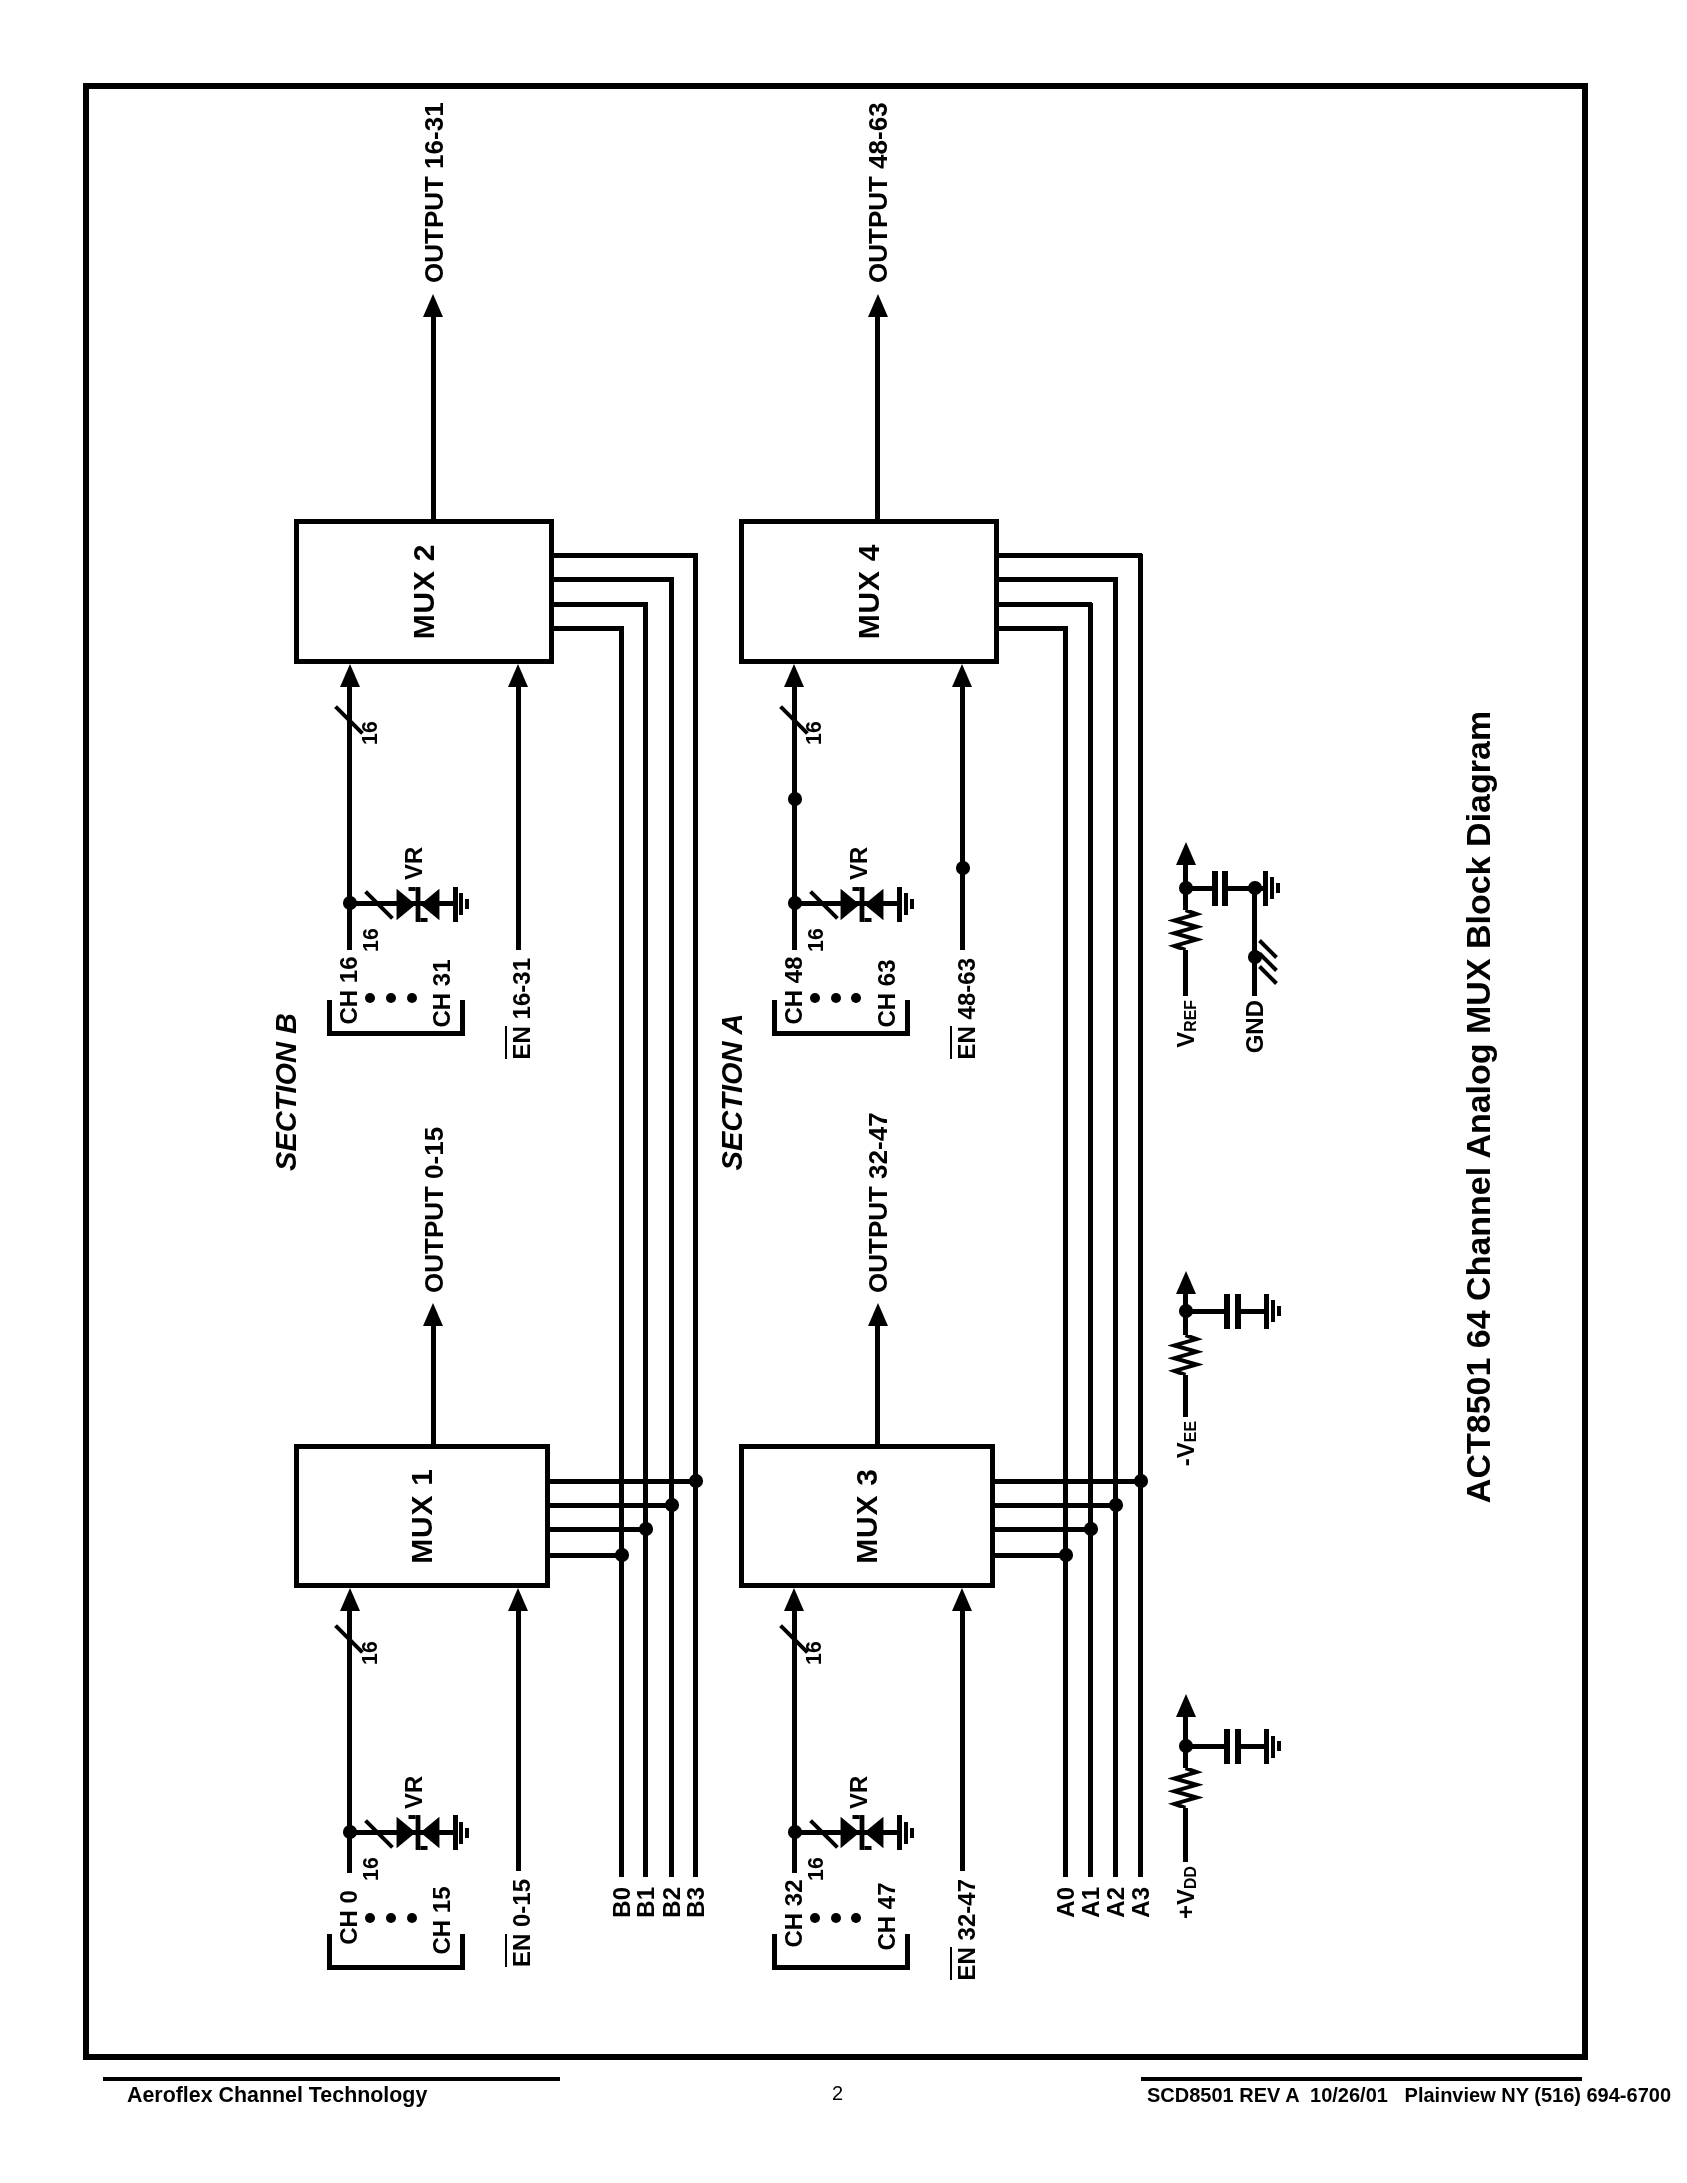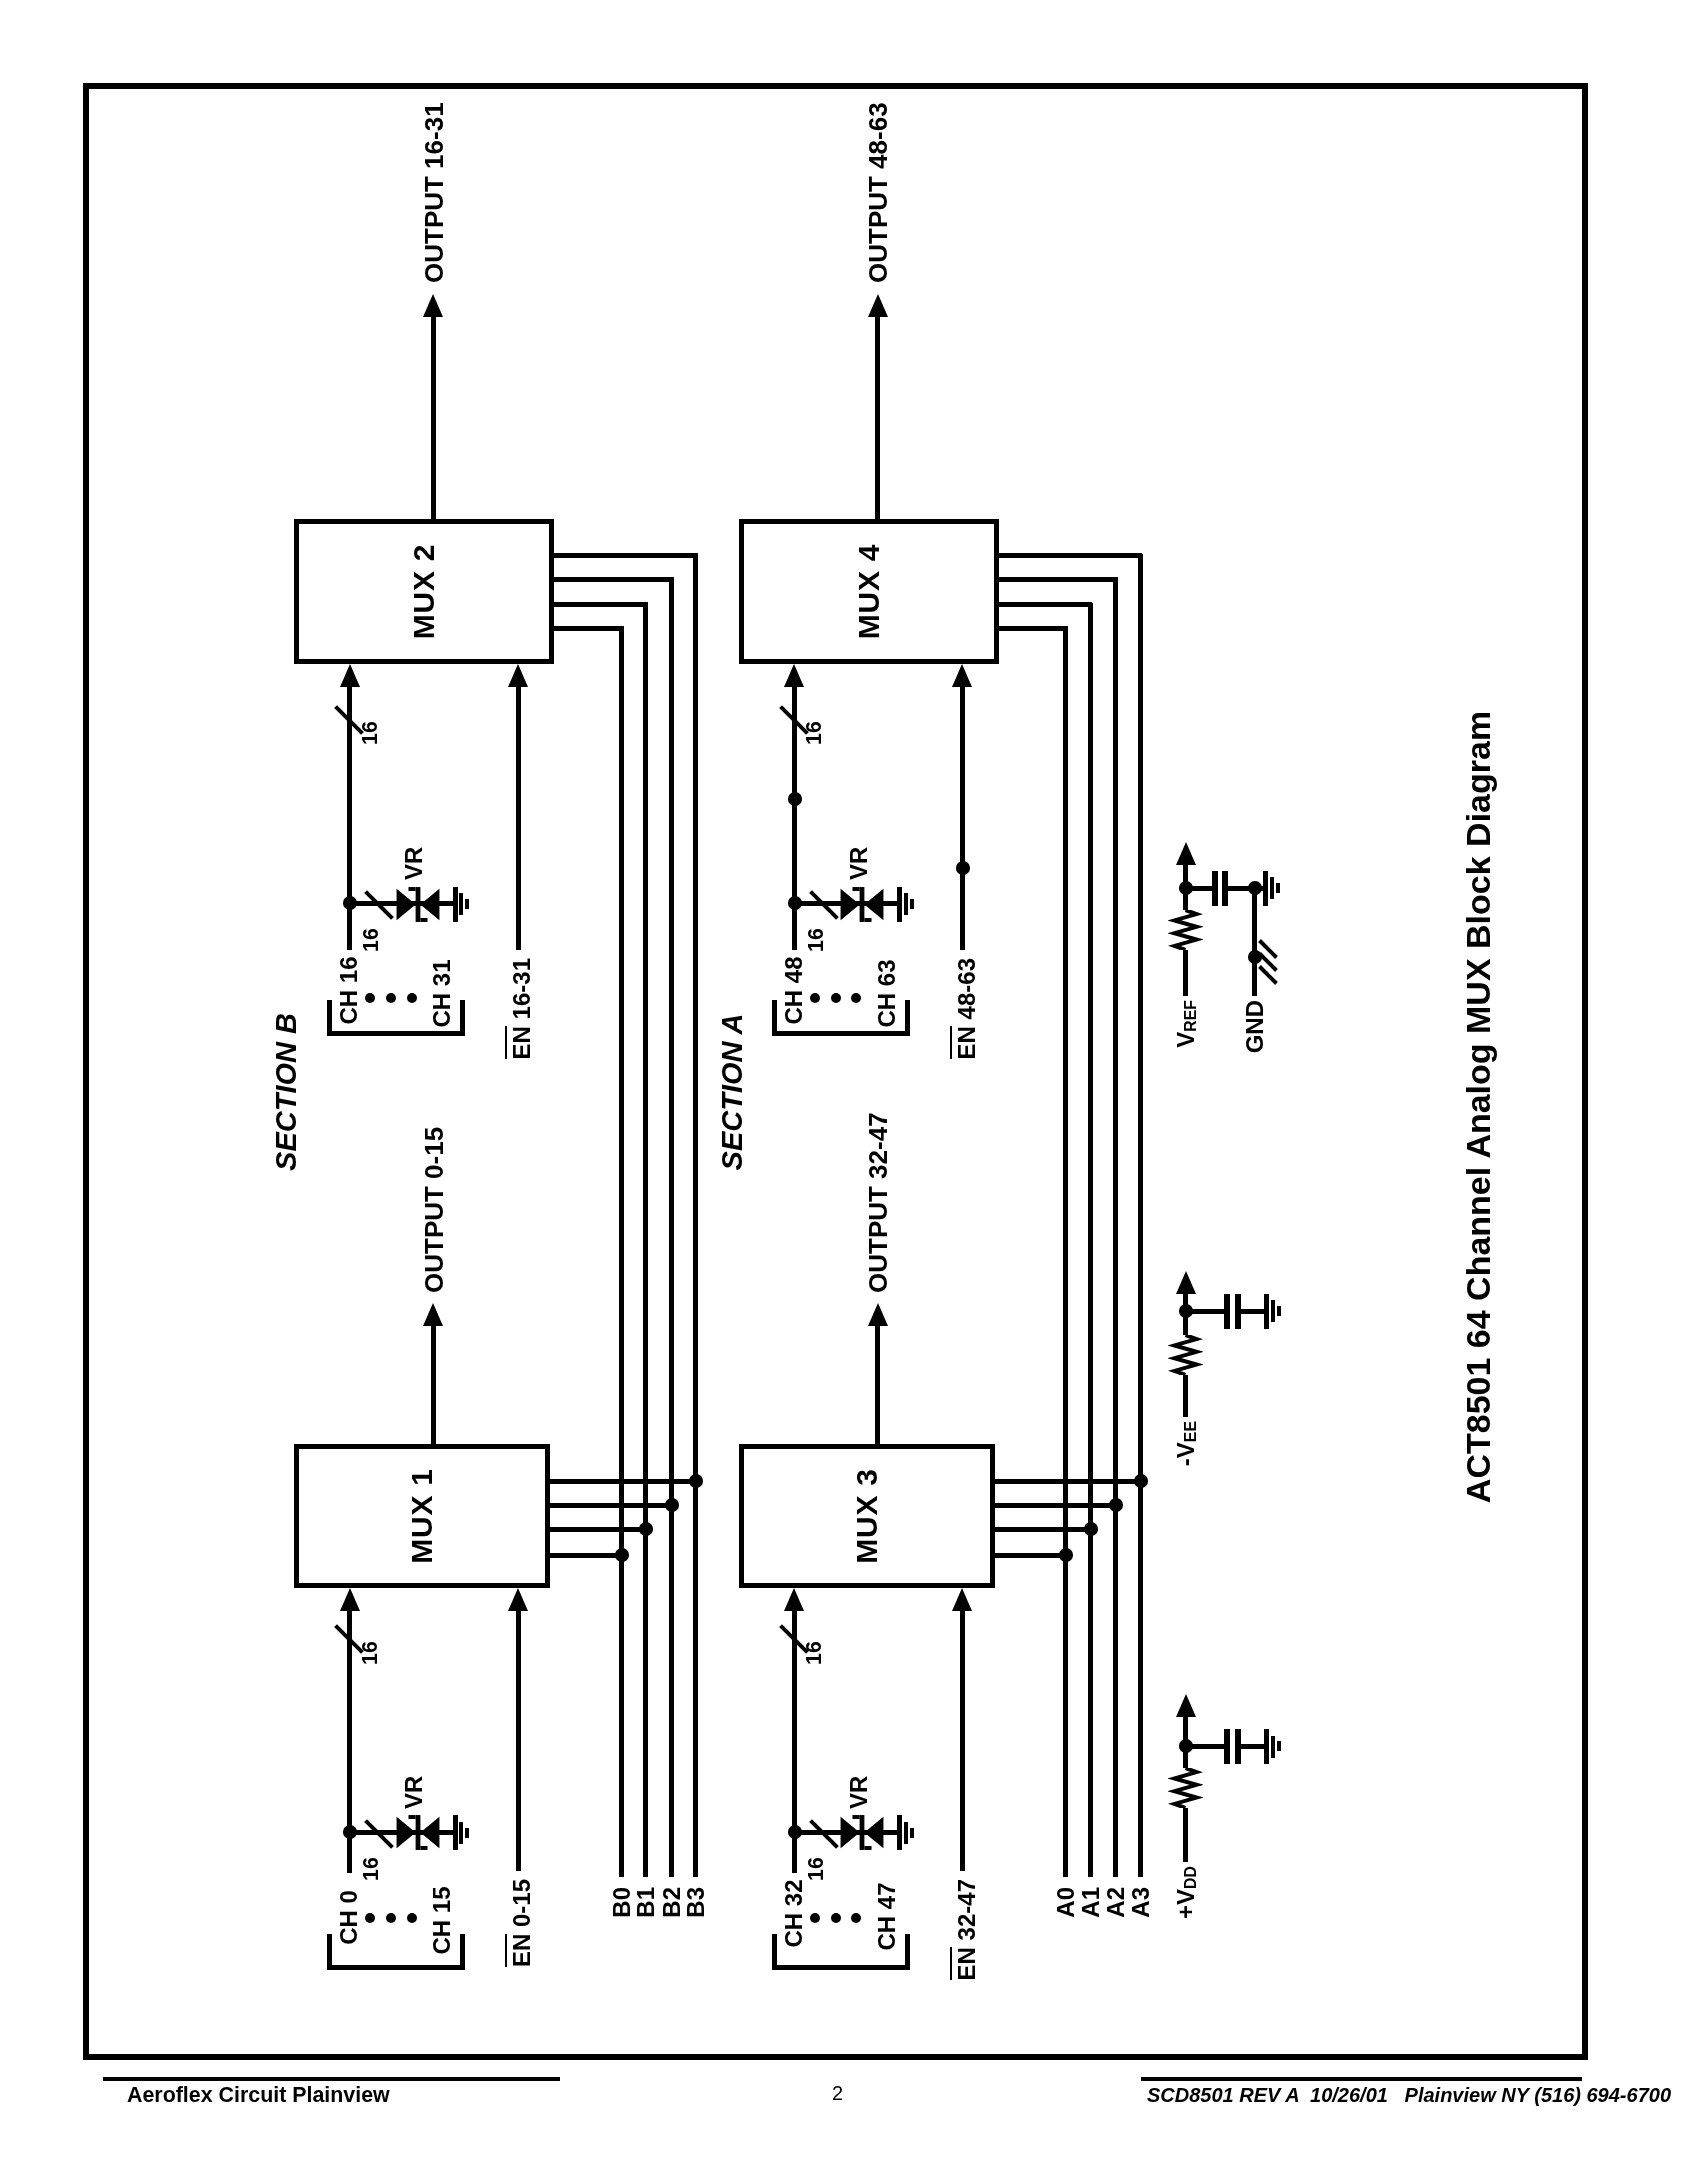--- a/index.html
+++ b/index.html
@@ -312,17 +312,17 @@
     <div class="jdot" style="left:1096px;top:1162px;"></div>
     <div class="cg" style="left:1073px;top:1180px;"></div>
     <div class="cg" style="left:1086px;top:1180px;"></div>
     <div class="cg" style="left:1099px;top:1180px;"></div>
 
     <div class="ttl" style="left:318px;top:1373px;width:1270px;">ACT8501 64 Channel Analog MUX Block Diagram</div>
   </div>
 
   <div class="hl" style="left:103px;top:2077px;width:457px;height:4px;"></div>
   <div class="hl" style="left:1141px;top:2077px;width:441px;height:4px;"></div>
-  <div class="ftr" style="left:127px;top:2083px;">Aeroflex Circuit Plainview</div>
+  <div class="ftr" style="left:127px;top:2083px;">Aeroflex Channel Technology</div>
   <div class="pg" style="left:832px;top:2082px;">2</div>
-  <div class="ftr" style="left:1147px;top:2084px;font-size:20px;font-style:italic;">SCD8501 REV A  10/26/01   Plainview NY (516) 694-6700</div>
+  <div class="ftr" style="left:1147px;top:2084px;font-size:20px;">SCD8501 REV A  10/26/01   Plainview NY (516) 694-6700</div>
 </div>
 
 
 </body></html>

